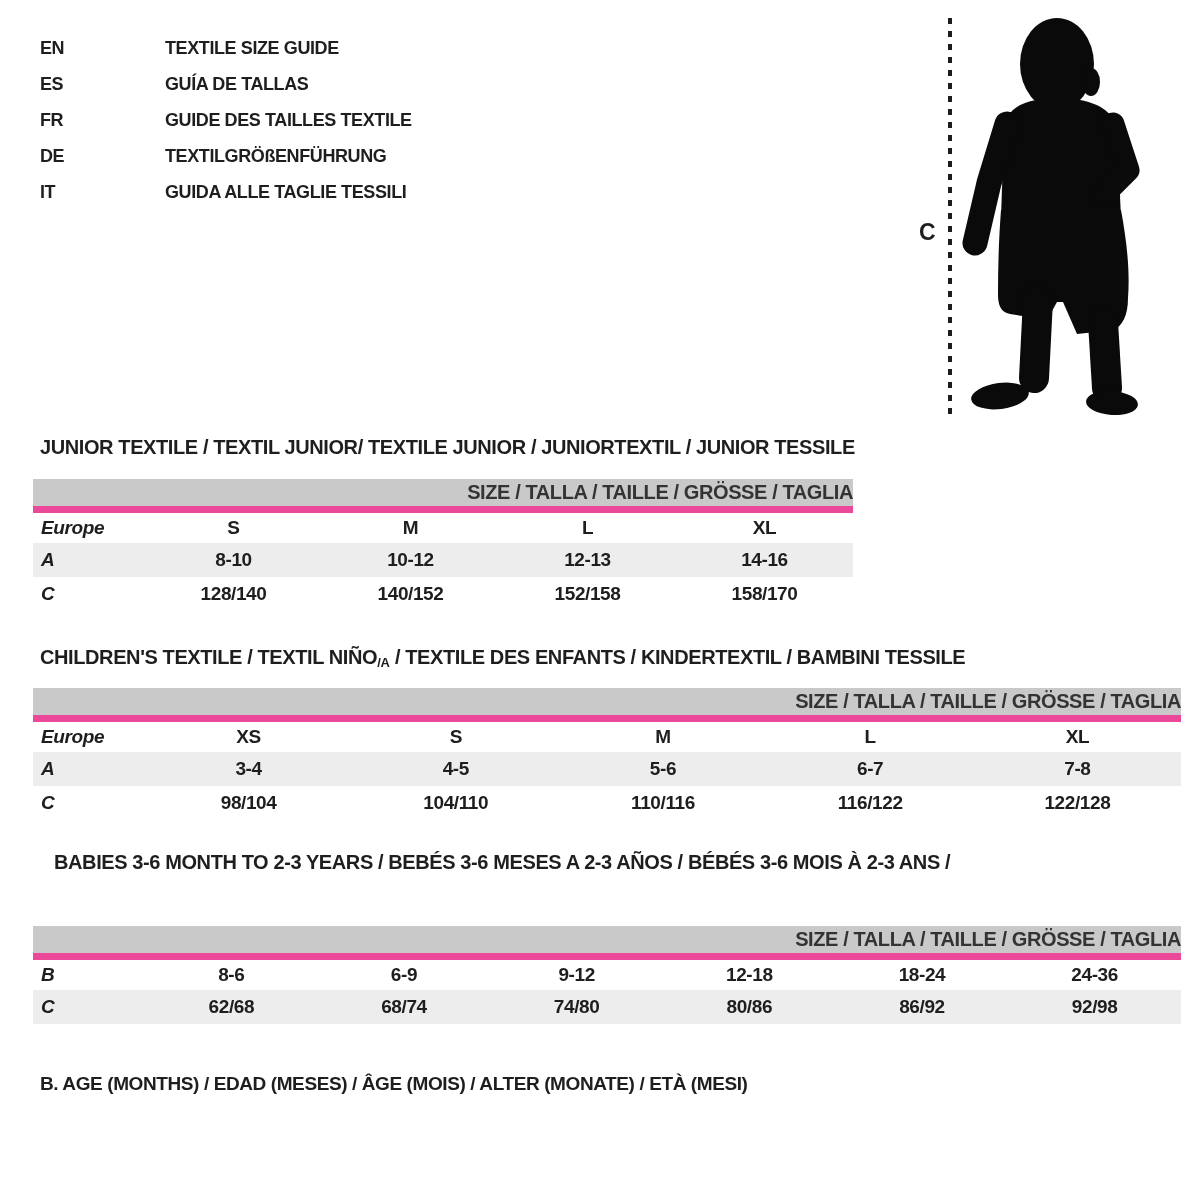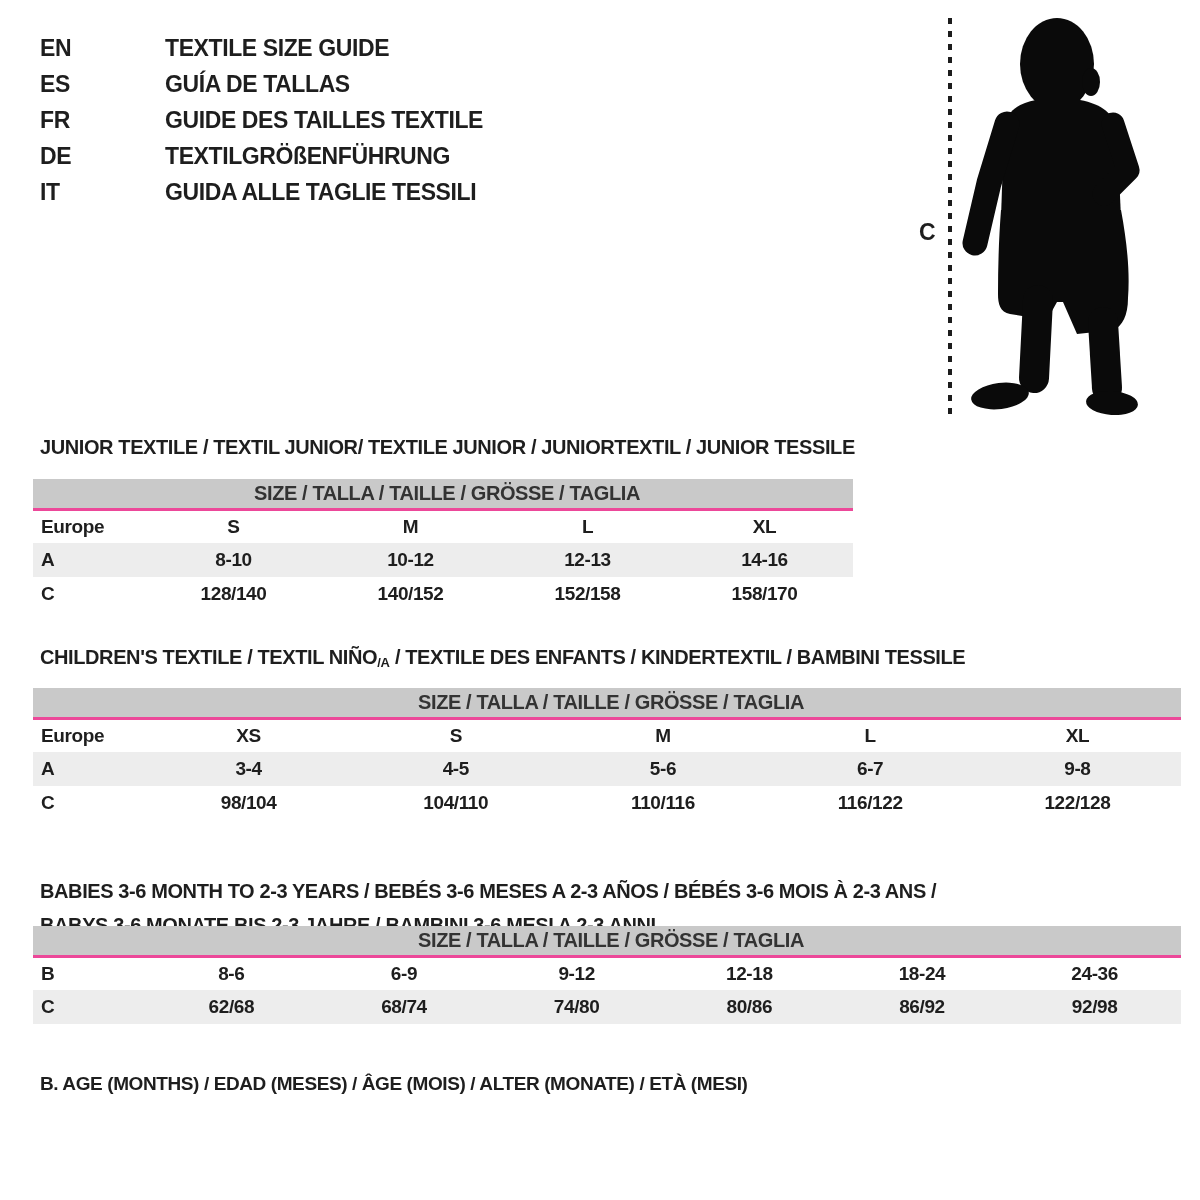--- a/index.html
+++ b/index.html
@@ -10,57 +10,57 @@
     color: #1e1e1e;
     font-family: "Liberation Sans", sans-serif;
     font-weight: 700;
     letter-spacing: -0.4px;
     overflow: hidden;
   }
   .sheet { position: absolute; inset: 0; }
 
   
   .lang-list { position: absolute; left: 40px; top: 30px; }
-  .lang-row { display: flex; align-items: center; height: 36px; font-size: 23px; }
+  .lang-row { display: flex; align-items: center; height: 36px; font-size: 18px; }
   .lang-code { width: 78px; flex: 0 0 78px; }
   .lang-title { white-space: nowrap; margin-left: 47px; }
 
   
   .figure { position: absolute; left: 900px; top: 0; width: 255px; height: 425px; }
   .figure svg { position: absolute; inset: 0; display: block; }
   .figure text { font-family: "Liberation Sans", sans-serif; font-weight: 700; }
 
   
   .section-title { position: absolute; left: 40px; font-size: 20px; }
   .section-title .title-line { line-height: 34px; white-space: nowrap; }
   .section-title .sub { font-size: 13px; vertical-align: -3px; letter-spacing: -0.2px; }
   #title-0 { top: 430px; text-align: right; }
   #title-1 { top: 640px; }
-  #title-2 { top: 874px; }
+  #title-2 { top: 845px; margin-left: 14px; }
 
   
   table.size-table {
     position: absolute; left: 33px;
     border-collapse: collapse; table-layout: fixed;
   }
   #table-0 { top: 479px; width: 820px; }
   #table-1 { top: 688px; width: 1148px; }
   #table-2 { top: 926px; width: 1148px; }
   table.size-table td { vertical-align: middle; }
   td.band {
     background: #c9c9c9;
     height: 30px;
     font-size: 20px;
     color: #333333;
-    text-align: center;
+    text-align: right;
     padding-left: 8px;
-    border-bottom: 3px solid #ec4899;
+    border-bottom: 7px solid #ec4899;
     white-space: nowrap;
   }
-  td.row-label { text-align: left; padding-left: 8px; font-size: 19px; height: 34px; }
+  td.row-label { text-align: left; padding-left: 8px; font-size: 19px; height: 34px; font-style: italic; }
   td.cell { text-align: center; font-size: 19px; height: 34px; white-space: nowrap; }
   tr.shaded { background: #ededed; }
 
   
   .legend { position: absolute; left: 40px; top: 1066px; }
   .legend-line { height: 36px; display: flex; align-items: center; font-size: 19px; white-space: nowrap; }
 </style>
 </head>
 <body>
 
@@ -171,36 +171,35 @@
           <td class="cell">M</td>
           <td class="cell">L</td>
           <td class="cell">XL</td>
         </tr>
         <tr class="shaded">
           <td class="row-label">A</td>
           <td class="cell">3-4</td>
           <td class="cell">4-5</td>
           <td class="cell">5-6</td>
           <td class="cell">6-7</td>
-          <td class="cell">9-8</td>
+          <td class="cell">7-8</td>
         </tr>
         <tr>
           <td class="row-label">C</td>
           <td class="cell">98/104</td>
           <td class="cell">104/110</td>
           <td class="cell">110/116</td>
           <td class="cell">116/122</td>
           <td class="cell">122/128</td>
         </tr>
       </tbody>
     </table>
 
   <h2 class="section-title" id="title-2">
       <div class="title-line"><span>BABIES 3-6 MONTH TO 2-3 YEARS / BEBÉS 3-6 MESES A 2-3 AÑOS / BÉBÉS 3-6 MOIS À 2-3 ANS /</span></div>
-      <div class="title-line"><span>BABYS 3-6 MONATE BIS 2-3 JAHRE / BAMBINI 3-6 MESI A 2-3 ANNI</span></div>
     </h2>
   <table class="size-table" id="table-2">
       <colgroup>
         <col style="width: 112px;">
         <col>
         <col>
         <col>
         <col>
         <col>
         <col>

